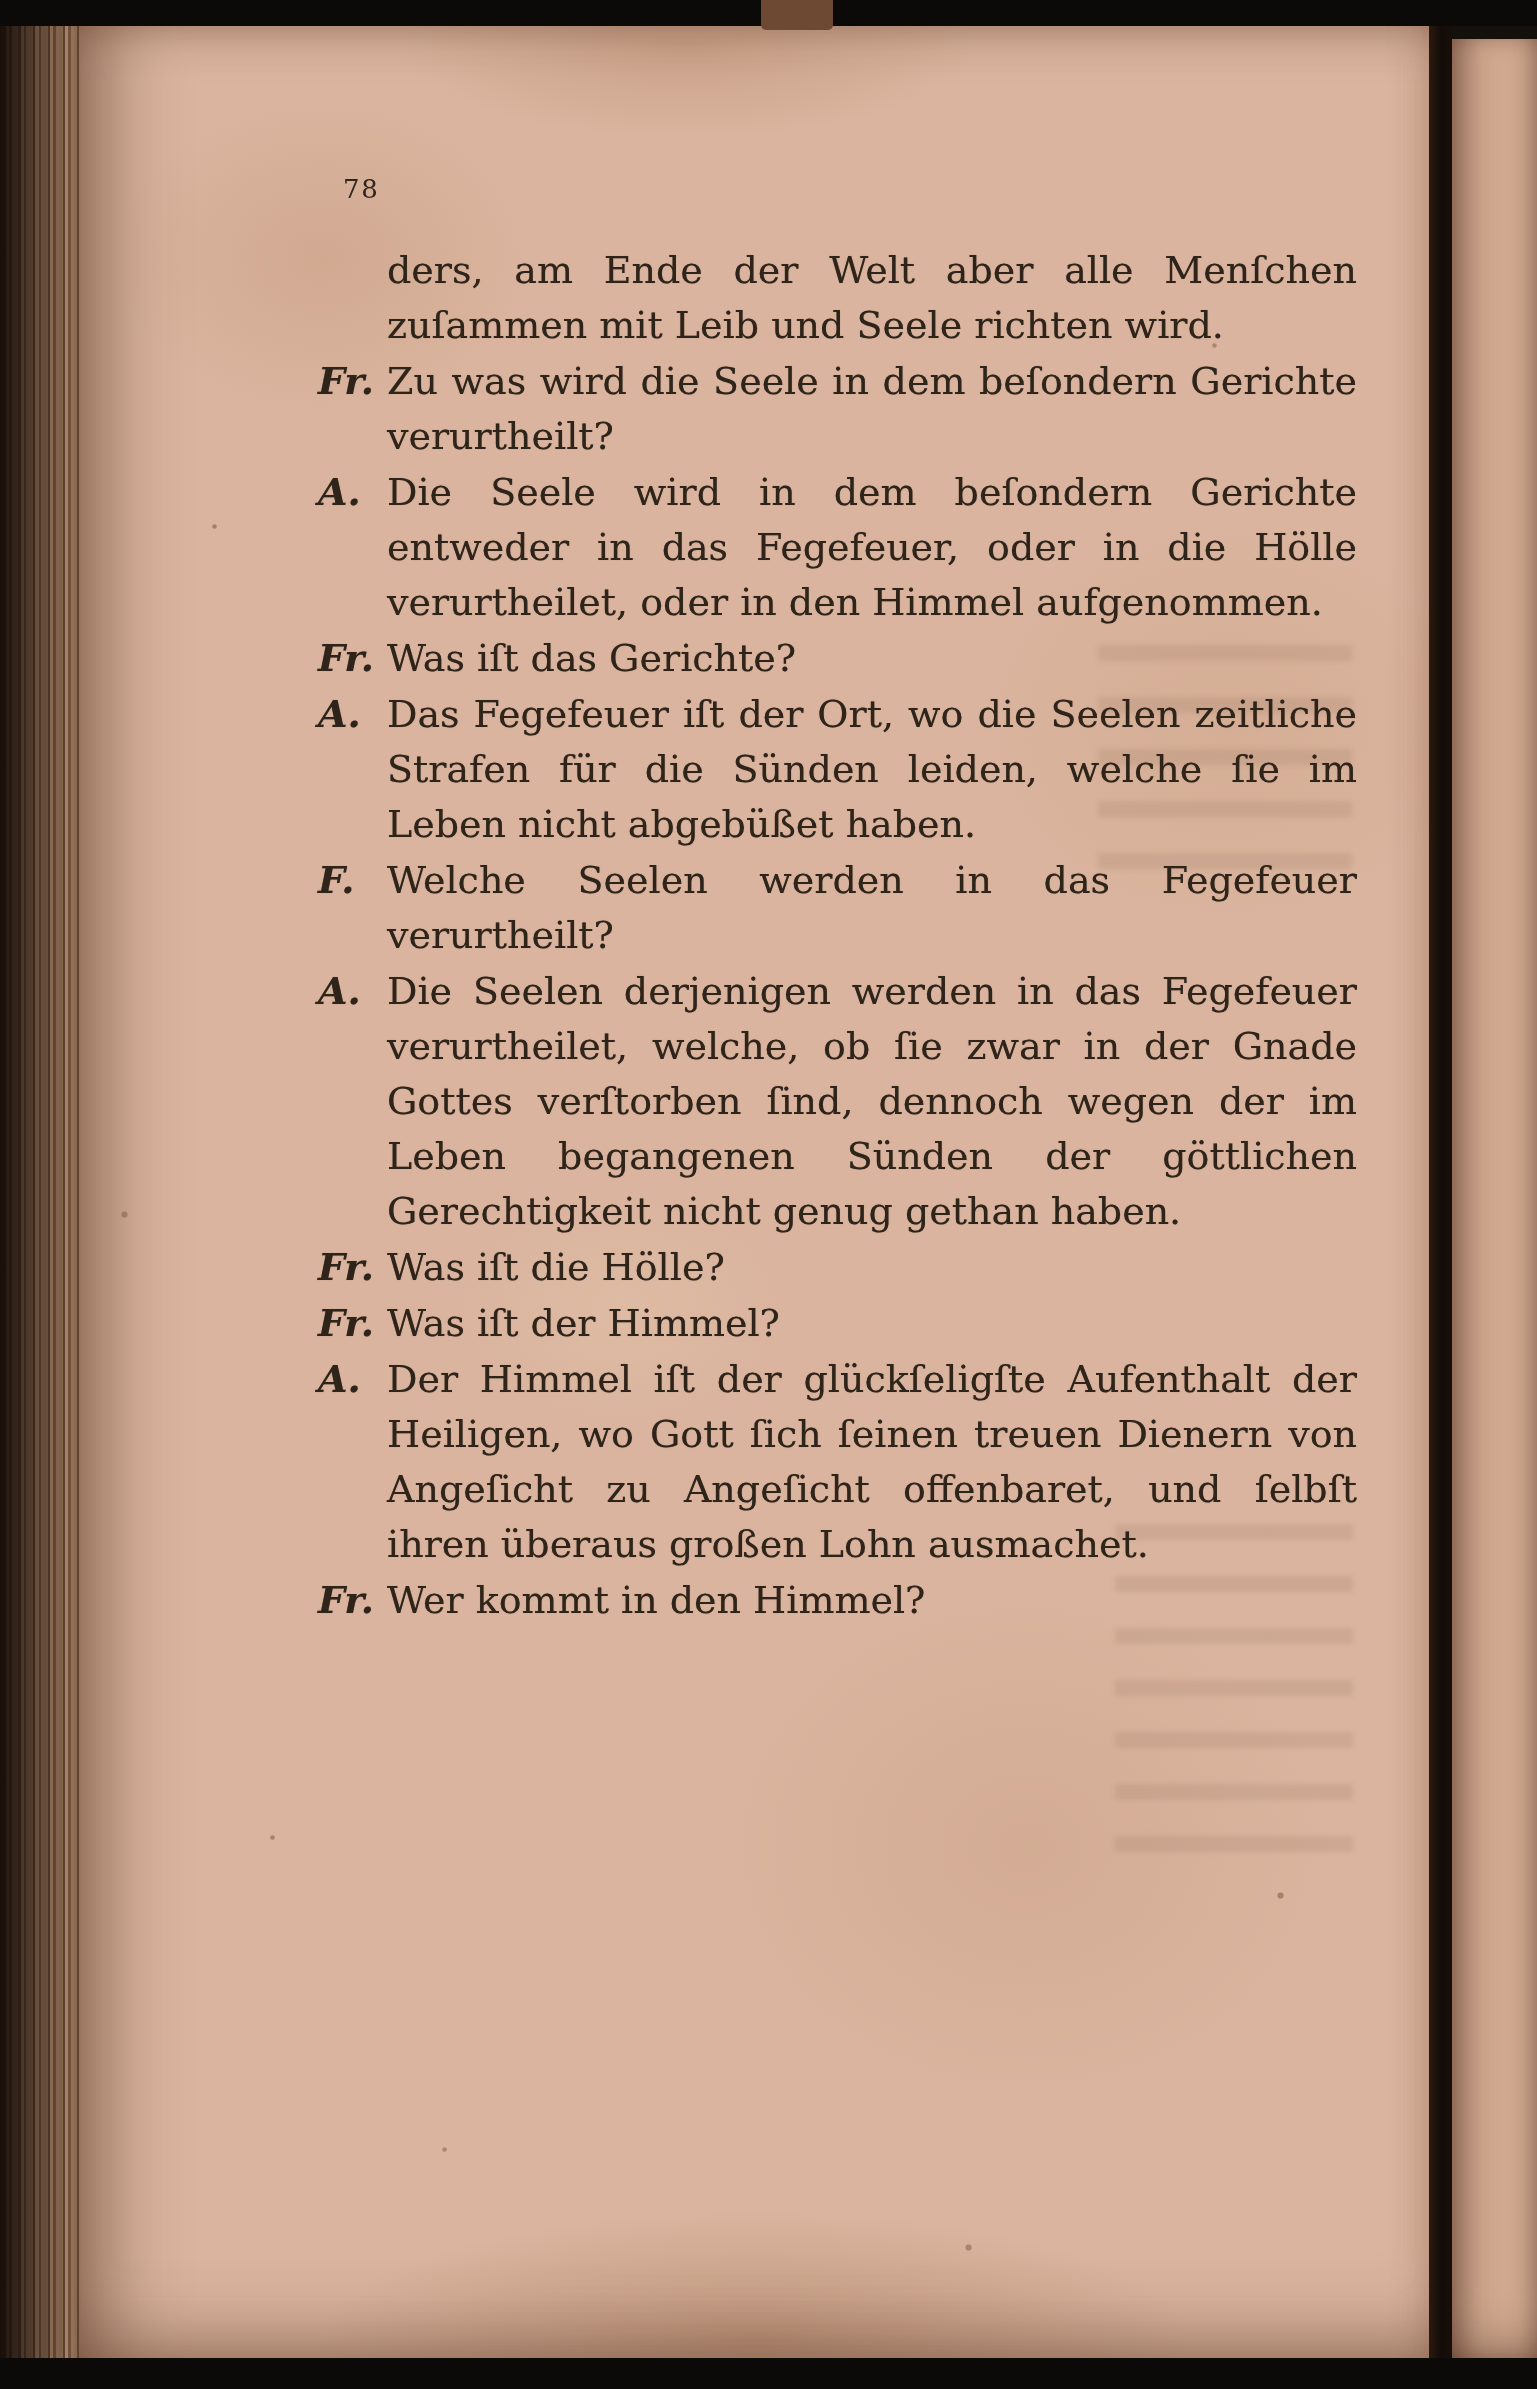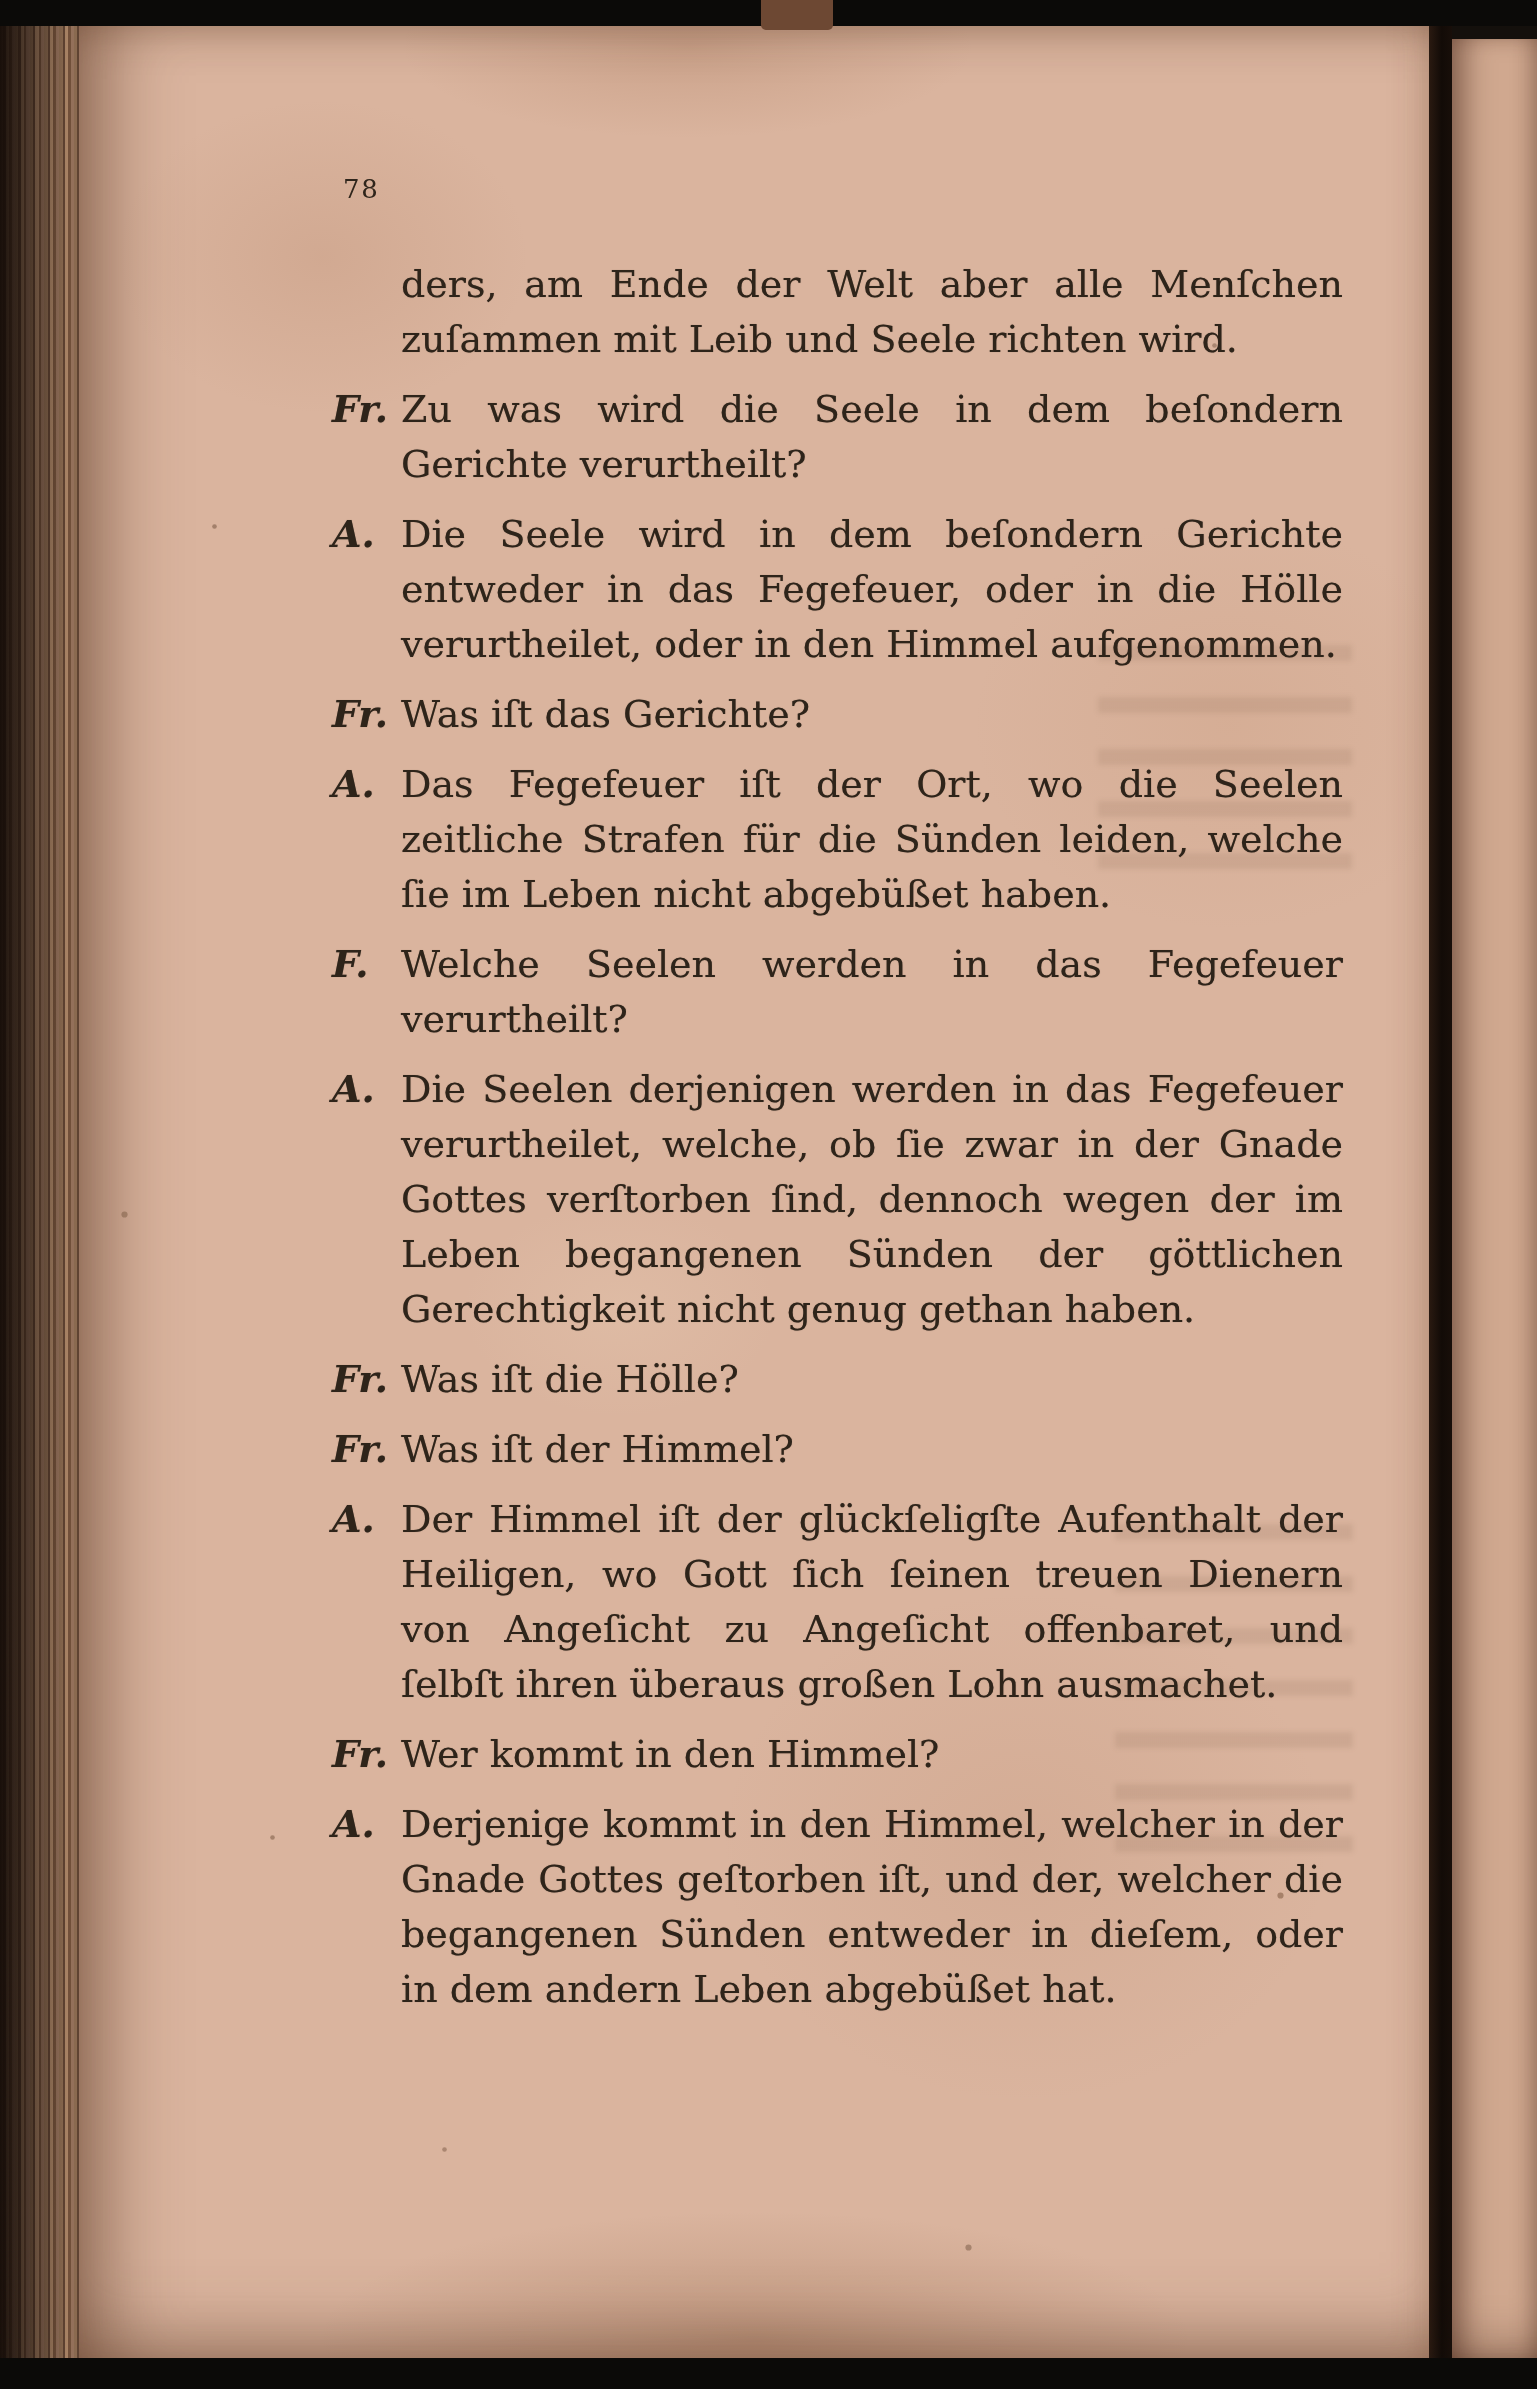--- a/index.html
+++ b/index.html
@@ -81,21 +81,21 @@
   
   .page-number{
     position:absolute;left:343px;top:174px;z-index:4;
     font-size:26px;color:#2f251b;letter-spacing:1.6px;
   }
   .text-block{
     position:absolute;left:318px;top:243px;width:1039px;z-index:4;
     color:#2e241a;font-size:38px;line-height:55px;text-align:justify;
     text-shadow:0 0 0.8px rgba(46,36,26,.45);
   }
-  .entry{margin:14px;padding-left:69px;text-indent:-69px;}
+  .entry{margin:0;padding-left:69px;text-indent:-69px;}
   .entry .label{display:inline-block;width:69px;text-indent:0;font-weight:bold;font-style:italic;}
   .entry.no-label{text-indent:0;}
 </style>
 </head>
 <body>
 
 <div class="scan">
   <div class="binding"></div>
   <div class="page"></div>
   <div class="gutter"></div>
@@ -114,16 +114,15 @@
       <p class="entry"><span class="label">Fr.</span><span class="body">Zu was wird die Seele in dem beſondern Gerichte verurtheilt?</span></p>
       <p class="entry"><span class="label">A.</span><span class="body">Die Seele wird in dem beſondern Gerichte entweder in das Fegefeuer, oder in die Hölle verurtheilet, oder in den Himmel aufgenommen.</span></p>
       <p class="entry"><span class="label">Fr.</span><span class="body">Was iſt das Gerichte?</span></p>
       <p class="entry"><span class="label">A.</span><span class="body">Das Fegefeuer iſt der Ort, wo die Seelen zeitliche Strafen für die Sünden leiden, welche ſie im Leben nicht abgebüßet haben.</span></p>
       <p class="entry"><span class="label">F.</span><span class="body">Welche Seelen werden in das Fegefeuer verurtheilt?</span></p>
       <p class="entry"><span class="label">A.</span><span class="body">Die Seelen derjenigen werden in das Fegefeuer verurtheilet, welche, ob ſie zwar in der Gnade Gottes verſtorben ſind, dennoch wegen der im Leben begangenen Sünden der göttlichen Gerechtigkeit nicht genug gethan haben.</span></p>
       <p class="entry"><span class="label">Fr.</span><span class="body">Was iſt die Hölle?</span></p>
       <p class="entry"><span class="label">Fr.</span><span class="body">Was iſt der Himmel?</span></p>
       <p class="entry"><span class="label">A.</span><span class="body">Der Himmel iſt der glückſeligſte Aufenthalt der Heiligen, wo Gott ſich ſeinen treuen Dienern von Angeſicht zu Angeſicht offenbaret, und ſelbſt ihren überaus großen Lohn ausmachet.</span></p>
       <p class="entry"><span class="label">Fr.</span><span class="body">Wer kommt in den Himmel?</span></p>
-      <p class="entry"><span class="label">A.</span><span class="body">Derjenige kommt in den Himmel, welcher in der Gnade Gottes geſtorben iſt, und der, welcher die begangenen Sünden entweder in dieſem, oder in dem andern Leben abgebüßet hat.</span></p>
     </div>
 </div>
 
 
 </body></html>

